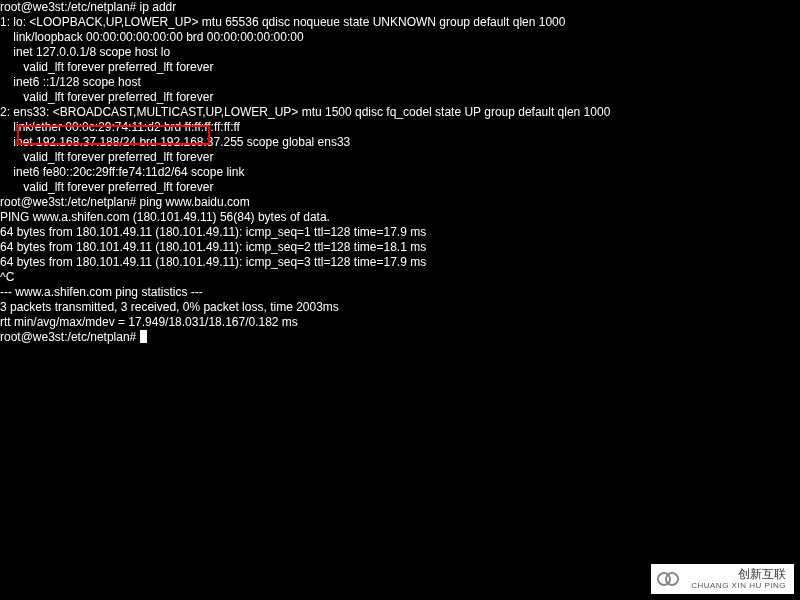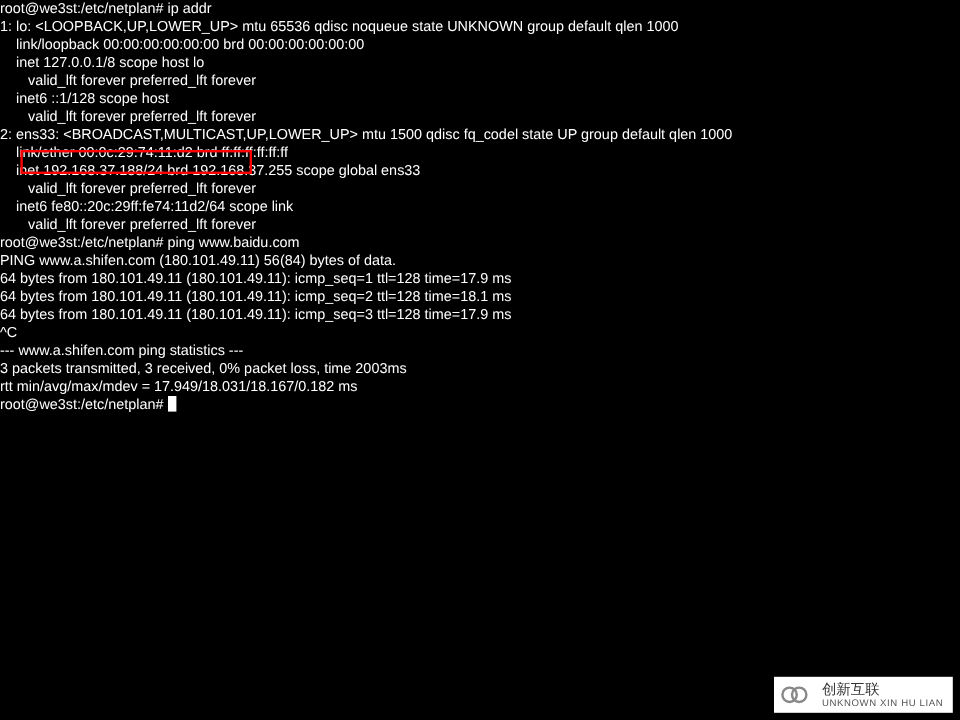--- a/index.html
+++ b/index.html
@@ -37,21 +37,21 @@
   .watermark {
     position: absolute;
     bottom: 6px;
     right: 6px;
     background: #fff;
     color: #333;
     padding: 4px 8px 2px 40px;
     font-family: Arial, sans-serif;
     font-size: 12px;
     line-height: 12px;
-    text-align: left;
+    text-align: right;
   }
   .watermark .sub {
     font-size: 8px;
     letter-spacing: 0.5px;
     color: #555;
     display: block;
   }
   .watermark .logo {
     position: absolute;
     left: 6px;
@@ -75,14 +75,14 @@
 </head>
 <body>
 
 <div class="terminal" id="term"><div>root@we3st:/etc/netplan# ip addr</div><div>1: lo: &lt;LOOPBACK,UP,LOWER_UP&gt; mtu 65536 qdisc noqueue state UNKNOWN group default qlen 1000</div><div>    link/loopback 00:00:00:00:00:00 brd 00:00:00:00:00:00</div><div>    inet 127.0.0.1/8 scope host lo</div><div>       valid_lft forever preferred_lft forever</div><div>    inet6 ::1/128 scope host</div><div>       valid_lft forever preferred_lft forever</div><div>2: ens33: &lt;BROADCAST,MULTICAST,UP,LOWER_UP&gt; mtu 1500 qdisc fq_codel state UP group default qlen 1000</div><div>    link/ether 00:0c:29:74:11:d2 brd ff:ff:ff:ff:ff:ff</div><div>    inet 192.168.37.188/24 brd 192.168.37.255 scope global ens33</div><div>       valid_lft forever preferred_lft forever</div><div>    inet6 fe80::20c:29ff:fe74:11d2/64 scope link</div><div>       valid_lft forever preferred_lft forever</div><div>root@we3st:/etc/netplan# ping www.baidu.com</div><div>PING www.a.shifen.com (180.101.49.11) 56(84) bytes of data.</div><div>64 bytes from 180.101.49.11 (180.101.49.11): icmp_seq=1 ttl=128 time=17.9 ms</div><div>64 bytes from 180.101.49.11 (180.101.49.11): icmp_seq=2 ttl=128 time=18.1 ms</div><div>64 bytes from 180.101.49.11 (180.101.49.11): icmp_seq=3 ttl=128 time=17.9 ms</div><div>^C</div><div>--- www.a.shifen.com ping statistics ---</div><div>3 packets transmitted, 3 received, 0% packet loss, time 2003ms</div><div>rtt min/avg/max/mdev = 17.949/18.031/18.167/0.182 ms</div><div>root@we3st:/etc/netplan# <span class="cursor"></span></div></div>
 
 <div class="highlight-box" id="hl" style="top: 125px; left: 17px; width: 193px; height: 20px;"></div>
 
 <div class="watermark">
   <span class="logo"></span>
   <span>创新互联</span>
-  <span class="sub">UNKNOWN XIN HU LIAN</span>
+  <span class="sub">CHUANG XIN HU PING</span>
 </div>
 
 </body></html>

